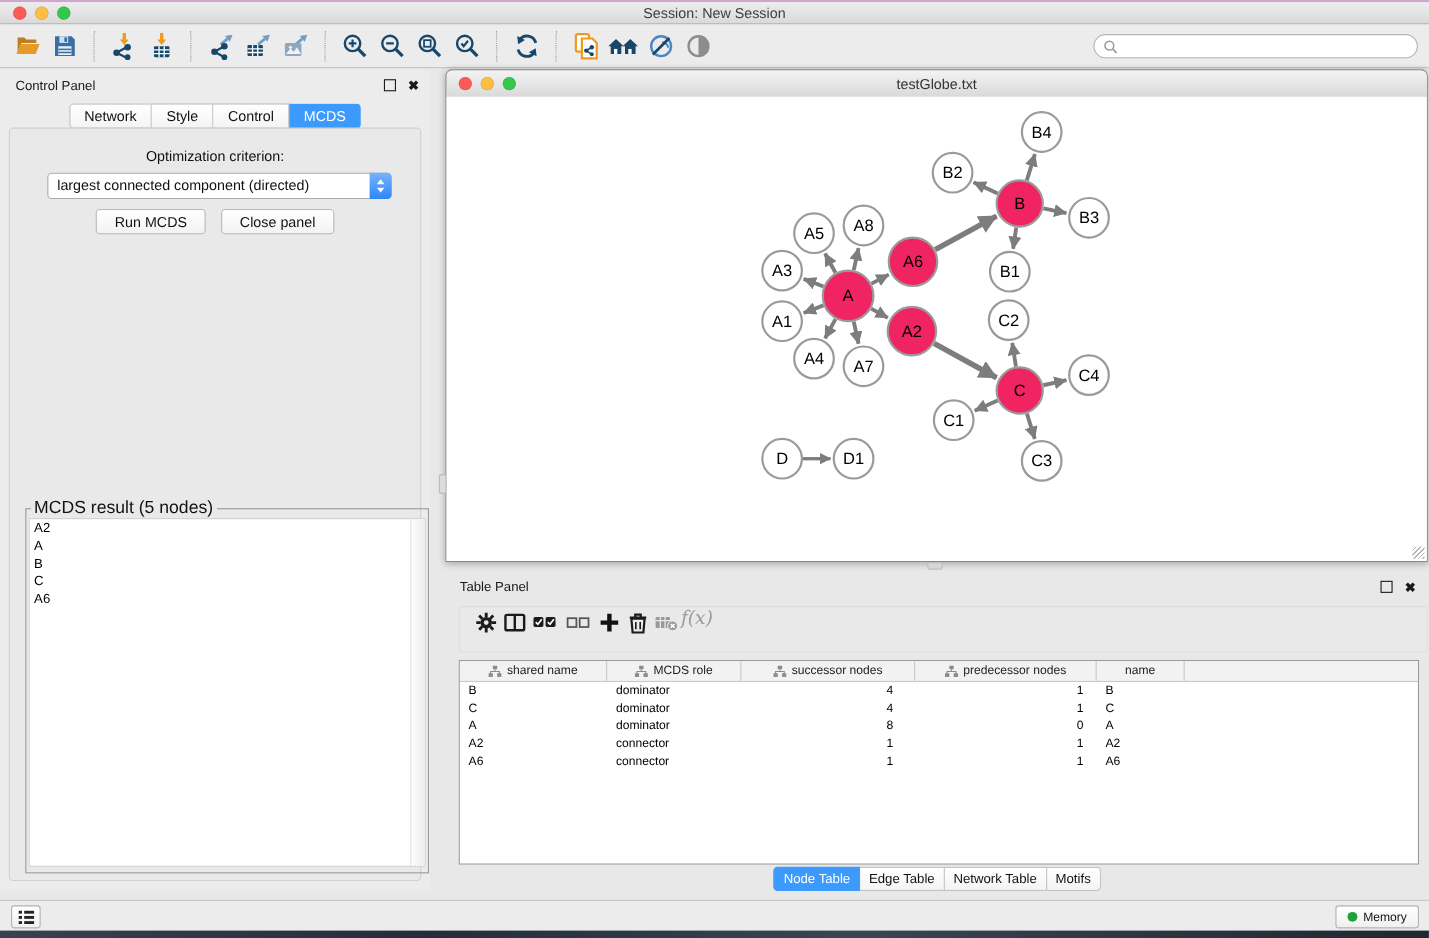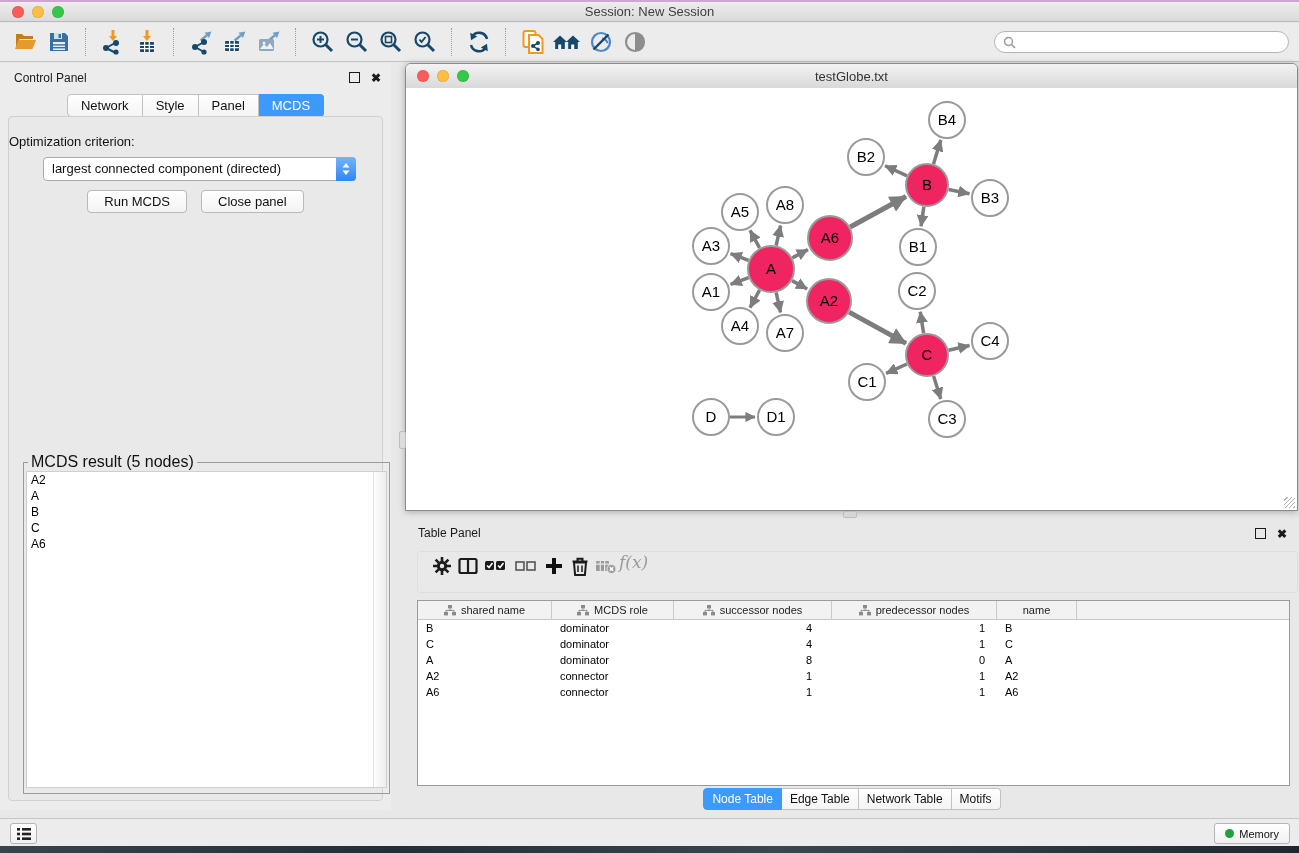--- a/index.html
+++ b/index.html
@@ -35,21 +35,21 @@
   .cp-tabs{position:absolute;left:0;top:31px;width:100%;display:flex;justify-content:center}
   .seg{display:flex}
   .seg .tab{background:linear-gradient(#ffffff,#f4f4f4);border:1px solid #c2c2c2;border-left-width:0;
     padding:3px 13px;font-size:13px;color:#111;font-family:"Liberation Sans",sans-serif}
   .seg .tab:first-child{border-left-width:1px;border-radius:4px 0 0 4px}
   .seg .tab:last-child{border-radius:0 4px 4px 0}
   .seg .tab.active{background:#3d9afd;border-color:#3d9afd;color:#fff}
 
   .cp-box{position:absolute;left:8px;top:53px;width:375px;height:685px;background:#e9e9e9;
     border:1px solid #d0d0d0;border-radius:4px;box-sizing:border-box}
-  .opt-label{position:absolute;left:0;top:17px;width:100%;text-align:left;font-size:13px;color:#111}
+  .opt-label{position:absolute;left:0;top:17px;width:100%;text-align:center;font-size:13px;color:#111}
   .cp-select{position:absolute;left:34px;top:40px;width:313px;height:24px;background:#fff;
     border:1px solid #ababab;border-radius:4px;box-sizing:border-box}
   .cp-select .val{font-size:13px;line-height:22px;padding-left:8px;white-space:nowrap;overflow:hidden}
   .stepper{position:absolute;right:-1px;top:-1px;width:20px;height:24px;border-radius:0 4px 4px 0;
     background:linear-gradient(#74b3fc,#2f86f6);display:flex;align-items:center;justify-content:center}
   .cp-buttons{position:absolute;left:0;top:73px;width:100%;display:flex;justify-content:center;gap:14px}
   .std-btn{height:23px;padding:0 16px;background:linear-gradient(#ffffff,#f3f3f3);
     border:1px solid #b9b9b9;border-radius:4px;font-size:13px;font-family:"Liberation Sans",sans-serif;color:#111}
 
   fieldset.result{position:absolute;left:14px;top:336px;width:367px;height:341px;box-sizing:border-box;
@@ -287,21 +287,21 @@
     <span class="panel-title">Control Panel</span>
     <div class="panel-controls">
       <div class="float-btn"></div>
       <span class="close-btn">✖</span>
     </div>
 
     <div class="cp-tabs">
       <div class="seg">
         <button class="tab">Network</button>
         <button class="tab">Style</button>
-        <button class="tab">Panel</button>
+        <button class="tab">Control</button>
         <button class="tab active">MCDS</button>
       </div>
     </div>
 
     <div class="cp-box">
       <div class="opt-label">Optimization criterion:</div>
 
       <div class="cp-select">
         <div class="val">largest connected component (directed)</div>
         <div class="stepper">

